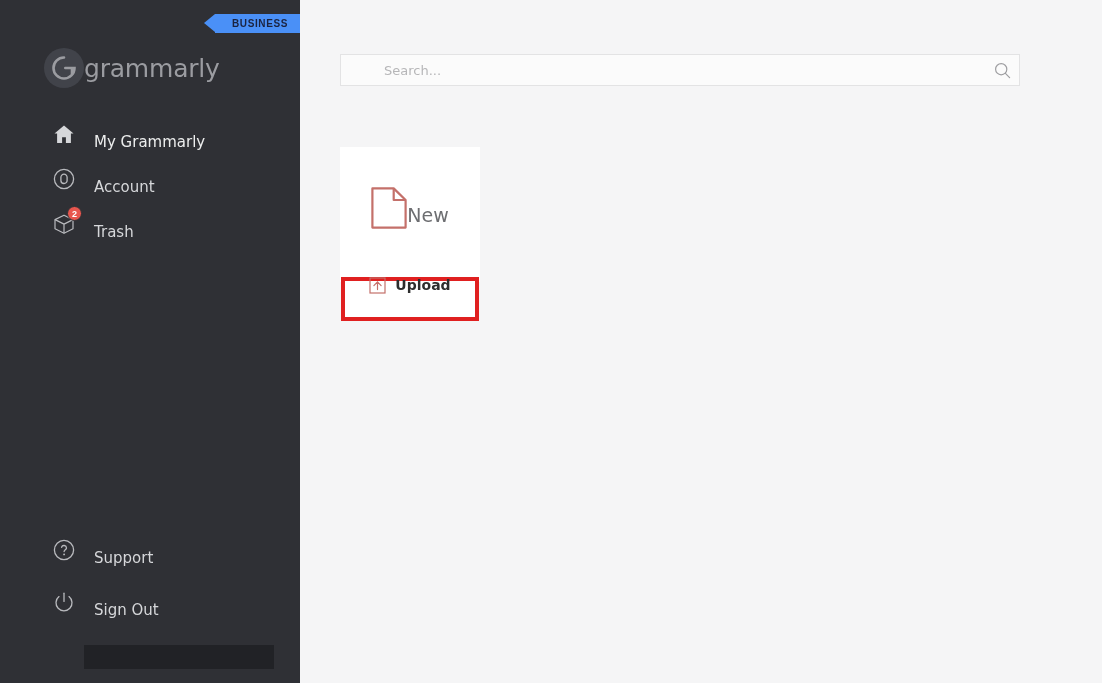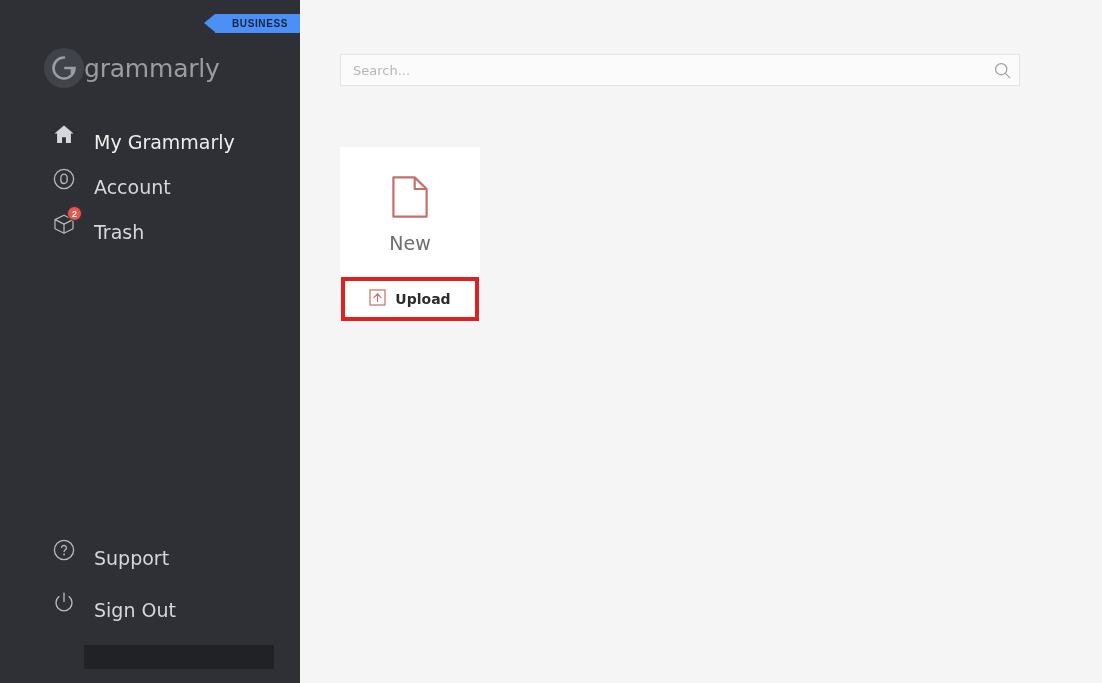--- a/index.html
+++ b/index.html
@@ -64,21 +64,21 @@
     cursor:pointer;
   }
   .nav-icon {
     width:28px; height:28px;
     display:flex; align-items:center; justify-content:center;
     flex:0 0 28px;
     position:relative;
   }
   .nav-label {
     margin-left:16px;
-    font-size:19px; color:#d6d7da;
+    font-size:15px; color:#d6d7da;
     font-family:"DejaVu Sans", sans-serif;
     white-space:nowrap;
     margin-top:16px;
   }
   .nav-item.active .nav-label { color:#eceded; }
 
   .badge {
     position:absolute; top:-4px; right:-4px;
     min-width:15px; height:15px;
     border-radius:50%;
@@ -105,58 +105,58 @@
     height:683px;
     background:#f5f5f6;
   }
 
   
   .search-wrap {
     position:absolute; left:40px; top:54px;
     width:680px; height:32px;
     background:#fbfbfb;
     border:1px solid #e3e3e4;
-    display:flex; align-items:center;
+    display:flex; align-items:center;padding-left:31px;
   }
   .search-input {
     flex:1 1 auto;
     border:0; outline:0; background:transparent;
     padding:0 12px;
     font-size:13px; color:#4a4a4a;
     font-family:"DejaVu Sans", sans-serif;
   }
   .search-input::placeholder { color:#b6b6b8; }
   .search-icon { flex:0 0 34px; display:flex; align-items:center; justify-content:center; cursor:pointer; }
 
   
   .card {
     position:absolute; left:40px; top:147px;
     width:140px; height:135px;
     background:#ffffff;
-    display:flex; flex-direction:column;
+    display:flex; 
     align-items:center; justify-content:center;
     cursor:pointer;
   }
   .doc-icon { margin-bottom:10px; }
   .card-label {
     font-size:19px; color:#6d6e71;
     font-family:"DejaVu Sans", sans-serif;
   }
 
   
   .upload-highlight {
     position:absolute; left:41px; top:277px;
     width:138px; height:44px;
     border:4px solid #e02020;
     background:#ffffff;
   }
   .upload-btn {
     position:absolute; left:41px; top:277px;
     width:138px; height:44px;
-    display:flex; align-items:center; justify-content:center;
+    display:flex; align-items:flex-start; justify-content:center;
     gap:9px;
     background:transparent;
     border:0;
     cursor:pointer;
   }
   .upload-label {
     font-size:14px; font-weight:bold; color:#2d2d2d;
     font-family:"DejaVu Sans", sans-serif;
   }
 </style>

